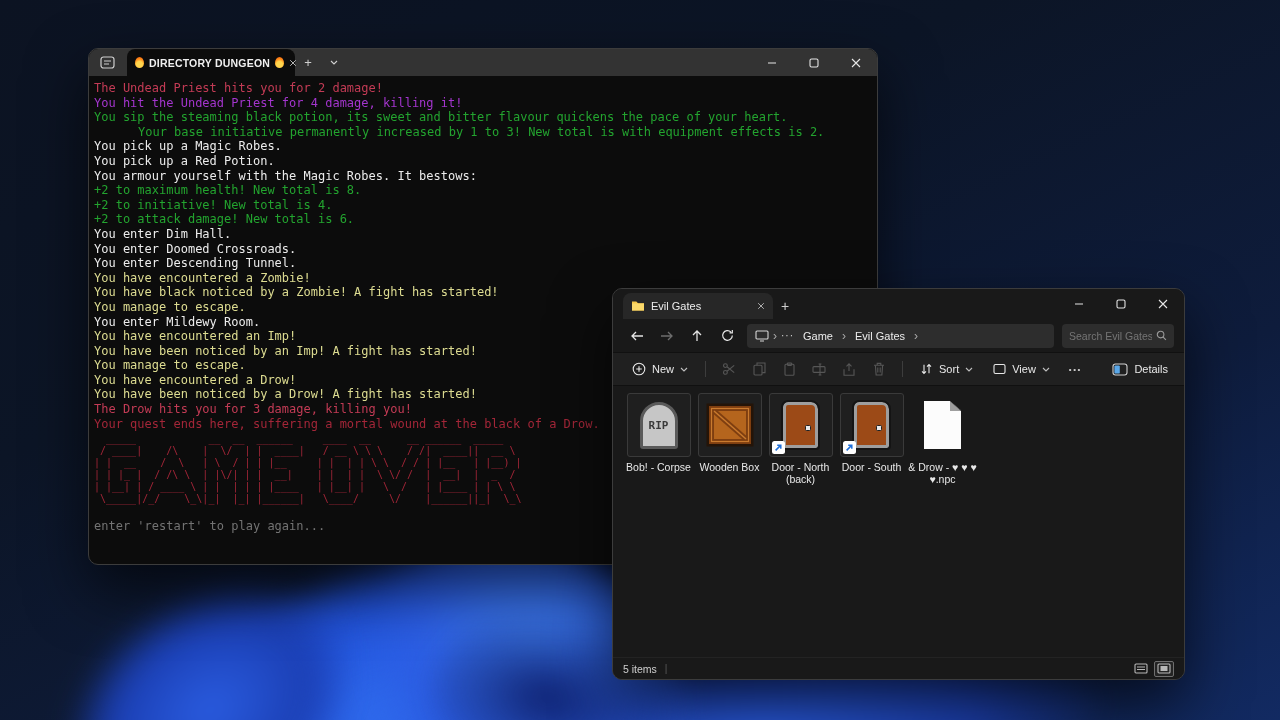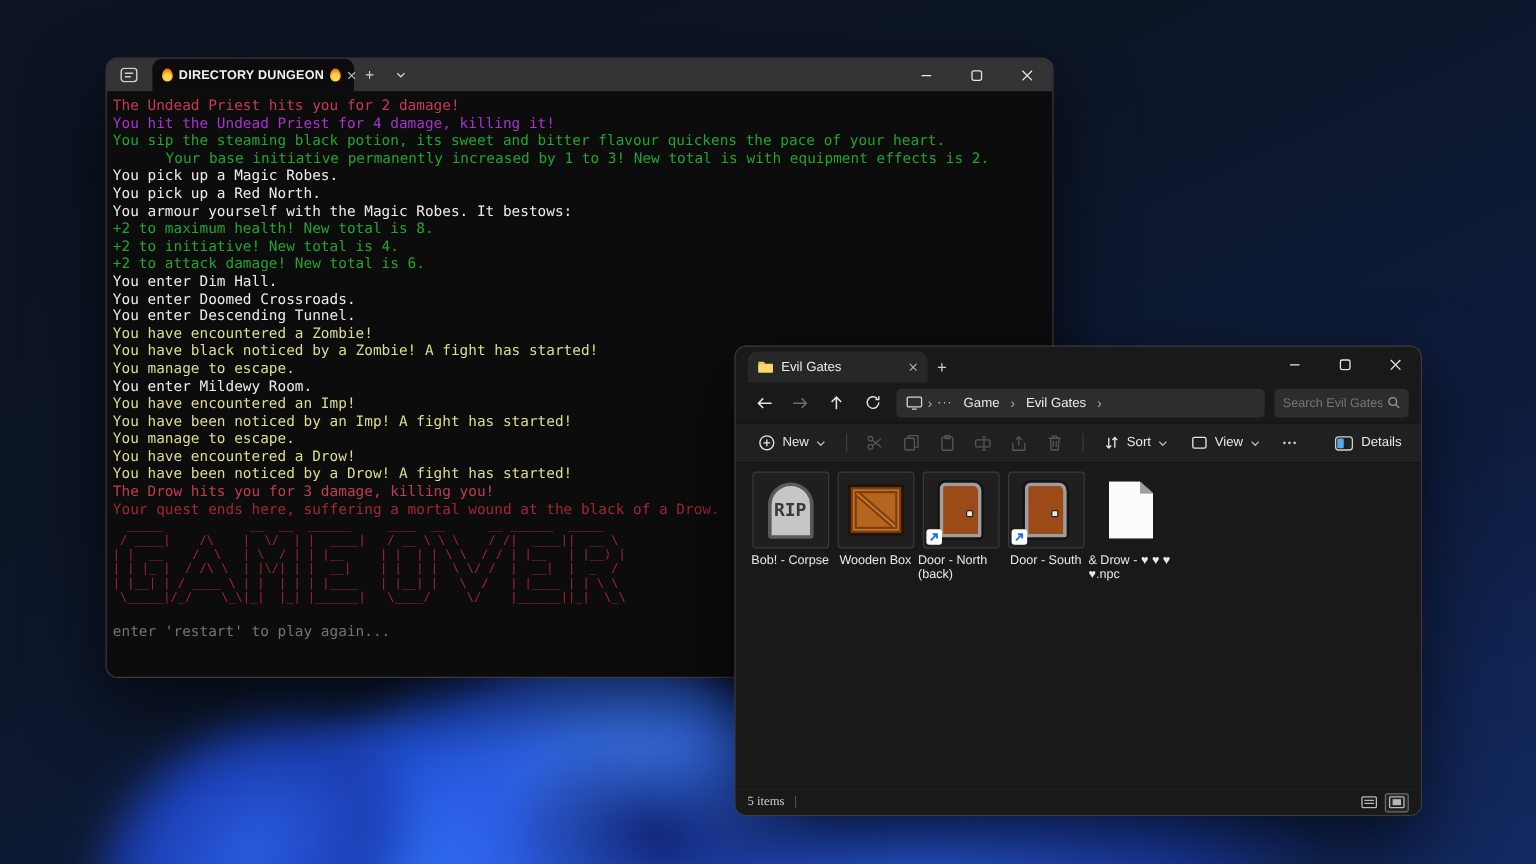--- a/index.html
+++ b/index.html
@@ -74,37 +74,37 @@
   .tbtn .chev { color:#bdbdbd; }
   .ticon { width:30px; height:26px; display:flex; align-items:center; justify-content:center; color:#a0a0a0; opacity:.42; }
   .tsep { width:1px; height:16px; background:#3d3d3d; margin:0 6px; }
   .tmore { color:#d0d0d0; font-size:8px; letter-spacing:1.5px; padding:0 8px; }
   .tdetails { margin-left:auto; display:flex; align-items:center; gap:6px; color:#e8e8e8; font-size:11px; padding:0 6px; }
   .x-content { flex:1; background:#191919; position:relative; padding:7px 0 0 10px; display:flex; align-items:flex-start; }
   .fitem { width:71px; display:flex; flex-direction:column; align-items:center; flex:none; }
   .fthumb { width:64px; height:64px; border-radius:3px; position:relative;
             display:flex; align-items:center; justify-content:center; }
   .fthumb.framed { border:1px solid #3a3a3a; background:#1f1f1f; }
-  .flabel { margin-top:4px; font-size:10.5px; line-height:12px; color:#e8e8e8; text-align:left; max-width:74px; word-wrap:break-word; }
+  .flabel { margin-top:4px; font-size:10.5px; line-height:12px; color:#e8e8e8; text-align:center; max-width:74px; word-wrap:break-word; }
   .tomb { width:38px; height:47px; background:#c6c6c6; border:3px solid #5a5a5a; border-radius:19px 19px 3px 3px;
           display:flex; align-items:center; justify-content:center; }
-  .tomb span { font-size:15px; font-weight:bold; color:#3a3a3a; letter-spacing:0; font-family:"DejaVu Sans Mono",monospace; }
+  .tomb span { font-size:11px; font-weight:bold; color:#3a3a3a; letter-spacing:0; font-family:"DejaVu Sans Mono",monospace; }
   .door { width:35px; height:46px; background:#9c4a17; border:3px solid #9e9e9e; outline:2px solid #141414;
           border-radius:5px 7px 2px 2px; position:relative; }
   .door .knob { position:absolute; right:4px; top:20px; width:6px; height:6px; background:#e8e8e8;
           border:1px solid #222; border-radius:1.5px; }
   .shortcut-badge { position:absolute; left:2px; bottom:2px; width:13px; height:13px; background:#fff;
           border-radius:2.5px; display:flex; align-items:center; justify-content:center; }
   .page { width:37px; height:48px; background:#fcfcfc; position:relative;
           clip-path:polygon(0 0, 70% 0, 100% 20%, 100% 100%, 0 100%); }
   .page .fold { position:absolute; right:0; top:0; width:0; height:0;
           border-left:11px solid #9e9e9e; border-top:10px solid #191919; transform:none; }
   .x-status { height:22px; background:#191919; border-top:1px solid #232323; display:flex; align-items:center;
               padding:0 10px; gap:8px; flex:none; }
-  .x-status .count { color:#cfcfcf; font-size:10.5px;font-family:Liberation Serif, serif; }
+  .x-status .count { color:#cfcfcf; font-size:10.5px; }
   .x-status .sep { color:#5a5a5a; font-size:10px; }
   .viewtoggles { margin-left:auto; display:flex; gap:3px; }
   .vtbtn { width:20px; height:16px; display:flex; align-items:center; justify-content:center; color:#b8b8b8;
            border-radius:2px; border:1px solid transparent; }
   .vtbtn.active { border-color:#6f6f6f; background:#242424; }
 </style>
 </head>
 <body>
 
 <div class="wallpaper">
@@ -157,21 +157,21 @@
       </div>
     </div>
   </div>
   <div class="t-body">
     <div id="t-lines">
         <div class="tline" style="color: rgb(195, 59, 85);">The Undead Priest hits you for 2 damage!</div>
         <div class="tline" style="color: rgb(164, 53, 206);">You hit the Undead Priest for 4 damage, killing it!</div>
         <div class="tline" style="color: rgb(35, 164, 47);">You sip the steaming black potion, its sweet and bitter flavour quickens the pace of your heart.</div>
         <div class="tline" style="color: rgb(35, 164, 47); margin-left: 44px;">Your base initiative permanently increased by 1 to 3! New total is with equipment effects is 2.</div>
         <div class="tline" style="color: rgb(236, 236, 236);">You pick up a Magic Robes.</div>
-        <div class="tline" style="color: rgb(236, 236, 236);">You pick up a Red North.</div>
+        <div class="tline" style="color: rgb(236, 236, 236);">You pick up a Red Potion.</div>
         <div class="tline" style="color: rgb(236, 236, 236);">You armour yourself with the Magic Robes. It bestows:</div>
         <div class="tline" style="color: rgb(35, 164, 47);">+2 to maximum health! New total is 8.</div>
         <div class="tline" style="color: rgb(35, 164, 47);">+2 to initiative! New total is 4.</div>
         <div class="tline" style="color: rgb(35, 164, 47);">+2 to attack damage! New total is 6.</div>
         <div class="tline" style="color: rgb(236, 236, 236);">You enter Dim Hall.</div>
         <div class="tline" style="color: rgb(236, 236, 236);">You enter Doomed Crossroads.</div>
         <div class="tline" style="color: rgb(236, 236, 236);">You enter Descending Tunnel.</div>
         <div class="tline" style="color: rgb(221, 220, 145);">You have encountered a Zombie!</div>
         <div class="tline" style="color: rgb(221, 220, 145);">You have black noticed by a Zombie! A fight has started!</div>
         <div class="tline" style="color: rgb(221, 220, 145);">You manage to escape.</div>

